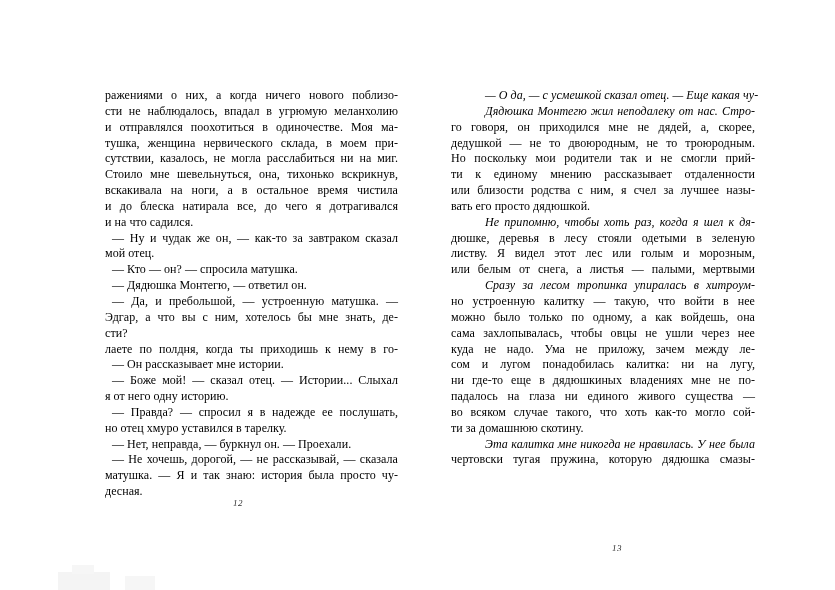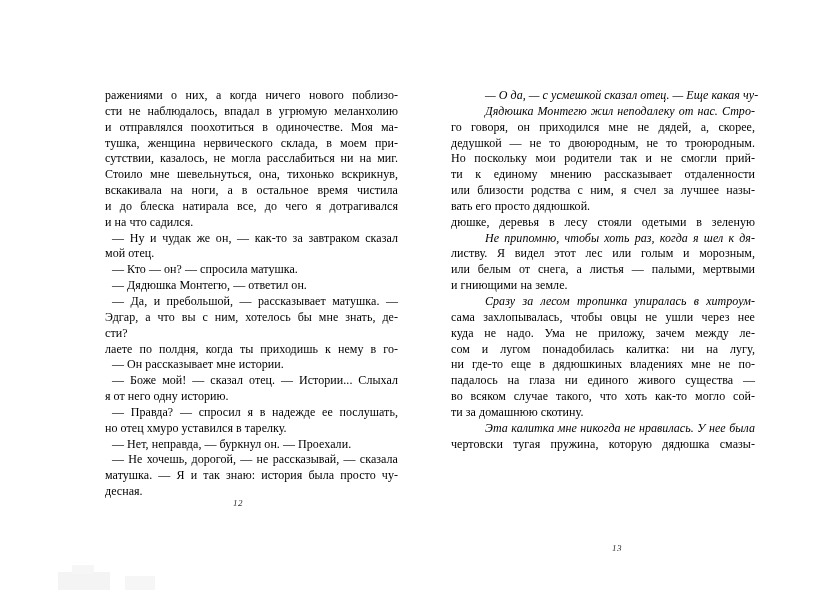--- a/index.html
+++ b/index.html
@@ -88,21 +88,21 @@
       <div class="line">тушка, женщина нервического склада, в моем при-</div>
       <div class="line">сутствии, казалось, не могла расслабиться ни на миг.</div>
       <div class="line">Стоило мне шевельнуться, она, тихонько вскрикнув,</div>
       <div class="line">вскакивала на ноги, а в остальное время чистила</div>
       <div class="line">и до блеска натирала все, до чего я дотрагивался</div>
       <div class="line pe">и на что садился.</div>
       <div class="line ps">— Ну и чудак же он, — как-то за завтраком сказал</div>
       <div class="line pe">мой отец.</div>
       <div class="line ps pe">— Кто — он? — спросила матушка.</div>
       <div class="line ps pe">— Дядюшка Монтегю, — ответил он.</div>
-      <div class="line ps">— Да, и пребольшой, — рассказывает матушка. —</div>
+      <div class="line ps">— Да, и пребольшой, — устроенную матушка. —</div>
       <div class="line">Эдгар, а что вы с ним, хотелось бы мне знать, де-</div>
       <div class="line pe">сти?</div>
       <div class="line">лаете по полдня, когда ты приходишь к нему в го-</div>
       <div class="line ps pe">— Он рассказывает мне истории.</div>
       <div class="line ps">— Боже мой! — сказал отец. — Истории... Слыхал</div>
       <div class="line pe">я от него одну историю.</div>
       <div class="line ps">— Правда? — спросил я в надежде ее послушать,</div>
       <div class="line pe">но отец хмуро уставился в тарелку.</div>
       <div class="line ps pe">— Нет, неправда, — буркнул он. — Проехали.</div>
       <div class="line ps">— Не хочешь, дорогой, — не рассказывай, — сказала</div>
@@ -112,26 +112,27 @@
 
   <div class="page-col right" id="right-lines">
       <div class="line ps">— О да, — с усмешкой сказал отец. — Еще какая чу-</div>
       <div class="line ps">Дядюшка Монтегю жил неподалеку от нас. Стро-</div>
       <div class="line">го говоря, он приходился мне не дядей, а, скорее,</div>
       <div class="line">дедушкой — не то двоюродным, не то троюродным.</div>
       <div class="line">Но поскольку мои родители так и не смогли прий-</div>
       <div class="line">ти к единому мнению рассказывает отдаленности</div>
       <div class="line">или близости родства с ним, я счел за лучшее назы-</div>
       <div class="line pe">вать его просто дядюшкой.</div>
+      <div class="line ps">Не припомню, чтобы хоть раз, когда я шел к дя-</div>
       <div class="line">дюшке, деревья в лесу стояли одетыми в зеленую</div>
-      <div class="line ps">Не припомню, чтобы хоть раз, когда я шел к дя-</div>
       <div class="line">листву. Я видел этот лес или голым и морозным,</div>
       <div class="line">или белым от снега, а листья — палыми, мертвыми</div>
-      <div class="line pe">и гниющими на земле.</div>
       <div class="line ps">Сразу за лесом тропинка упиралась в хитроум-</div>
+      <div class="line">но устроенную калитку — такую, что войти в нее</div>
+      <div class="line">можно было только по одному, а как войдешь, она</div>
       <div class="line">сама захлопывалась, чтобы овцы не ушли через нее</div>
       <div class="line">куда не надо. Ума не приложу, зачем между ле-</div>
       <div class="line">сом и лугом понадобилась калитка: ни на лугу,</div>
       <div class="line">ни где-то еще в дядюшкиных владениях мне не по-</div>
       <div class="line">падалось на глаза ни единого живого существа —</div>
       <div class="line">во всяком случае такого, что хоть как-то могло сой-</div>
       <div class="line pe">ти за домашнюю скотину.</div>
       <div class="line ps">Эта калитка мне никогда не нравилась. У нее была</div>
       <div class="line">чертовски тугая пружина, которую дядюшка смазы-</div>
     </div>

